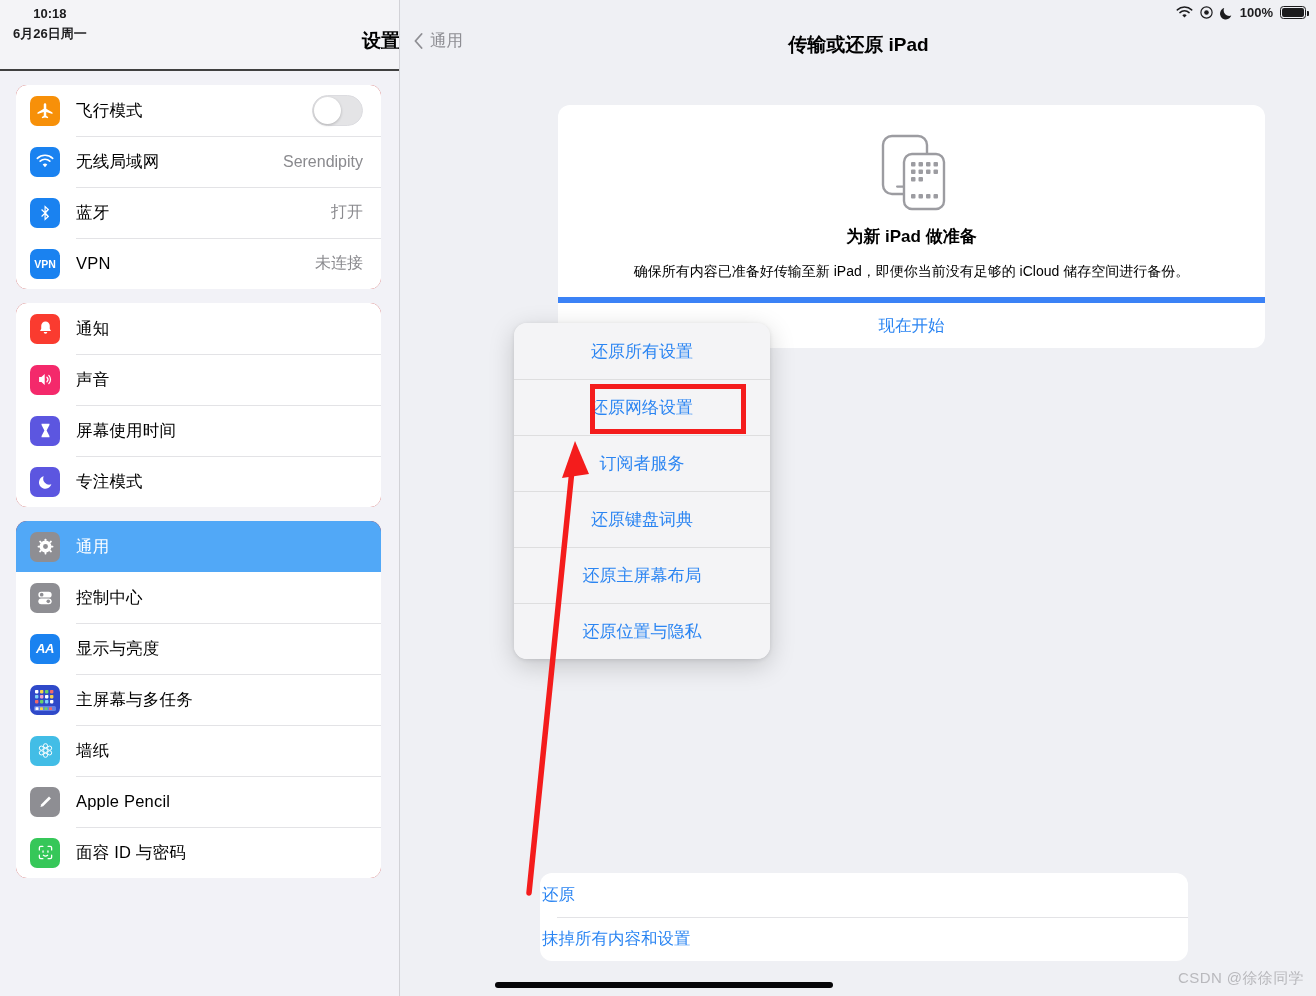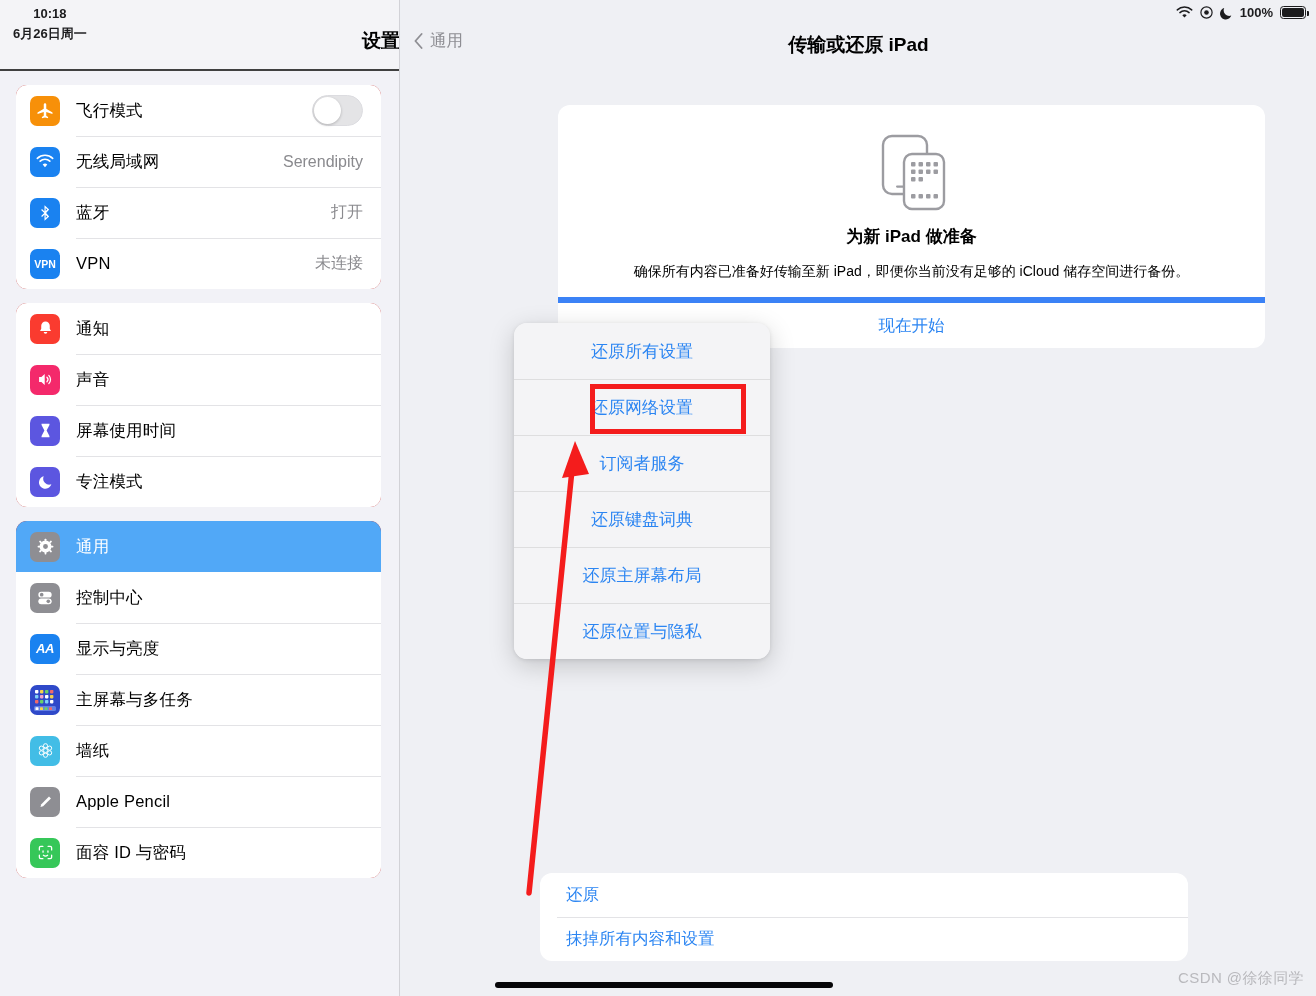--- a/index.html
+++ b/index.html
@@ -128,21 +128,21 @@
   .prep-title { font-size: 17px; font-weight: bold; color:#000; margin-bottom: 13px; }
   .prep-desc { font-size: 14px; color:#000; line-height: 1.45; }
   .prep-action {
     border-top: 6px solid #3b82f6; height: 51px;
     display:flex; align-items:center; justify-content:center;
     color:#2b85f2; font-size: 16.5px;
   }
 
   .card-bottom { left: 139px; top: 873px; width: 648px; }
   .br-row {
-    height: 44px; display:flex; align-items:center; padding-left: 26px;
+    height: 44px; display:flex; align-items:center; padding-left: 2px;
     font-size: 16.5px; color:#2b85f2; position:relative;
   }
   .br-row + .br-row::before {
     content:""; position:absolute; left:17px; right:0; top:0; height:1px; background:#e3e3e6;
   }
 
   
   .popup {
     position:absolute; left: 514px; top: 323px; width: 256px;
     background: #f4f4f6; border-radius: 13px;

